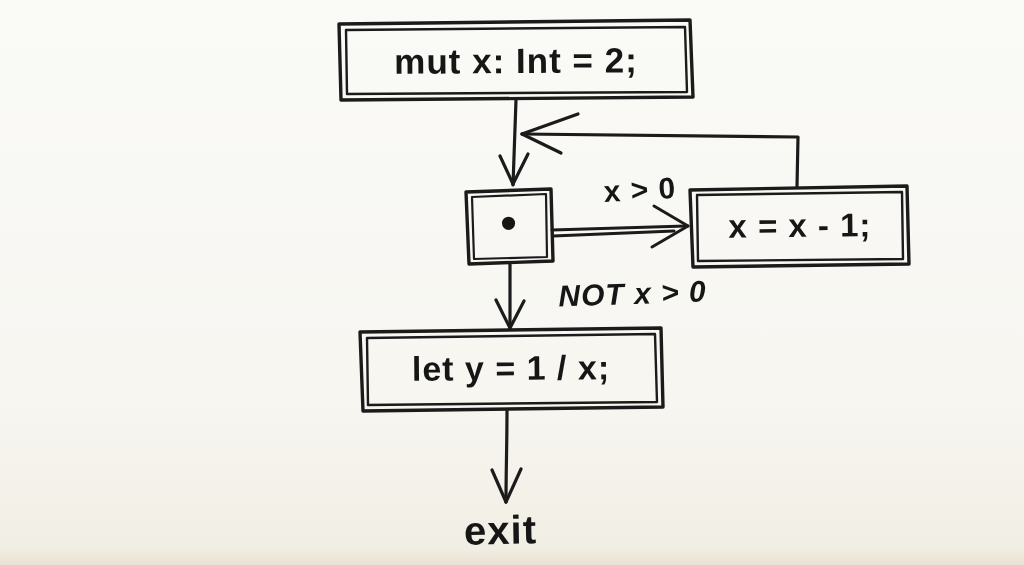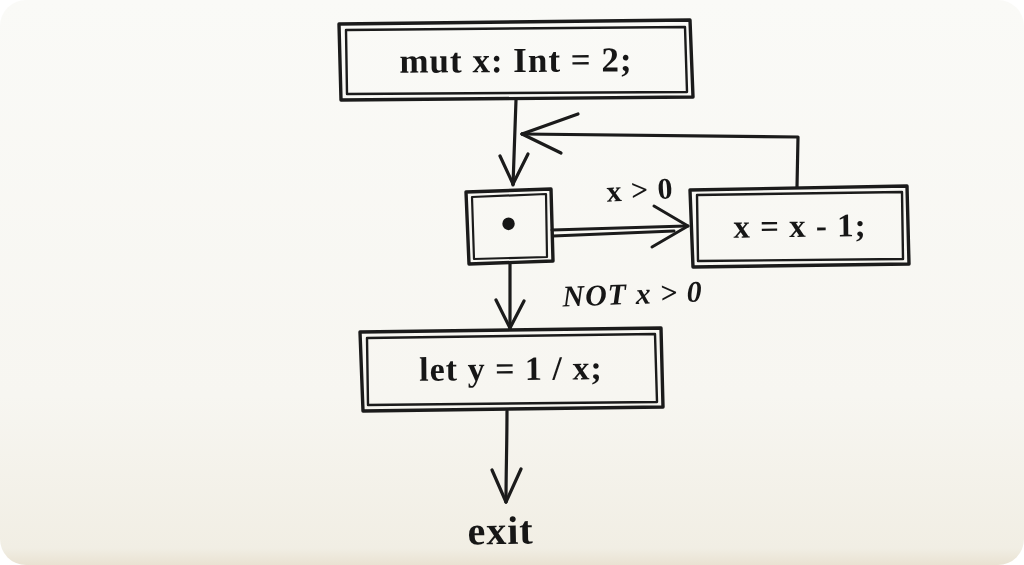--- a/index.html
+++ b/index.html
@@ -2,23 +2,22 @@
 <html><head>
 <meta charset="utf-8">
 <style>
   html, body { margin: 0; padding: 0; }
   .stage {
     position: relative;
     width: 1024px;
     height: 565px;
     background: linear-gradient(180deg, #fafaf7 0%, #f7f6f1 70%, #f1eee4 97%, #e9e2d2 100%);
     overflow: hidden;
-    font-family: Liberation Serif, serif;
+    font-family: Liberation Sans, sans-serif;
     color: #1b1b1b;
-    border-radius: 26px;
   }
   .edges-layer {
     position: absolute;
     left: 0; top: 0;
     width: 1024px; height: 565px;
   }
   .edges-layer path, .edges-layer circle {
     vector-effect: non-scaling-stroke;
   }
   .label {

